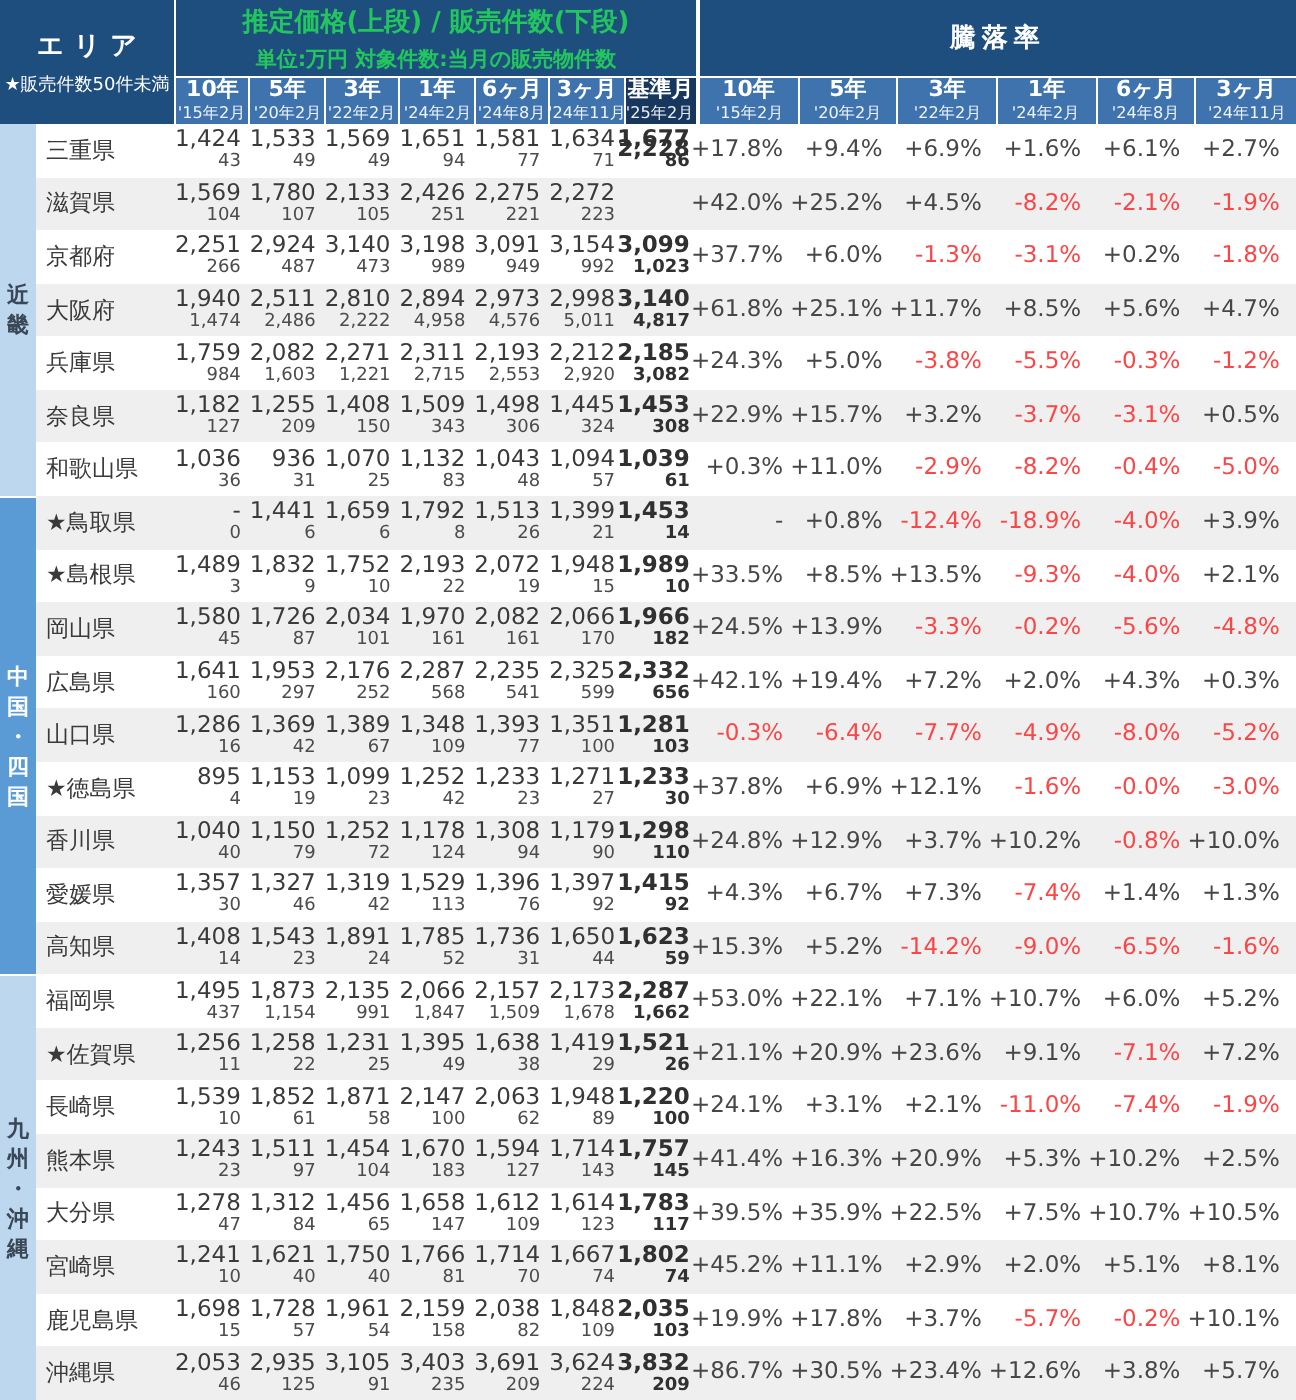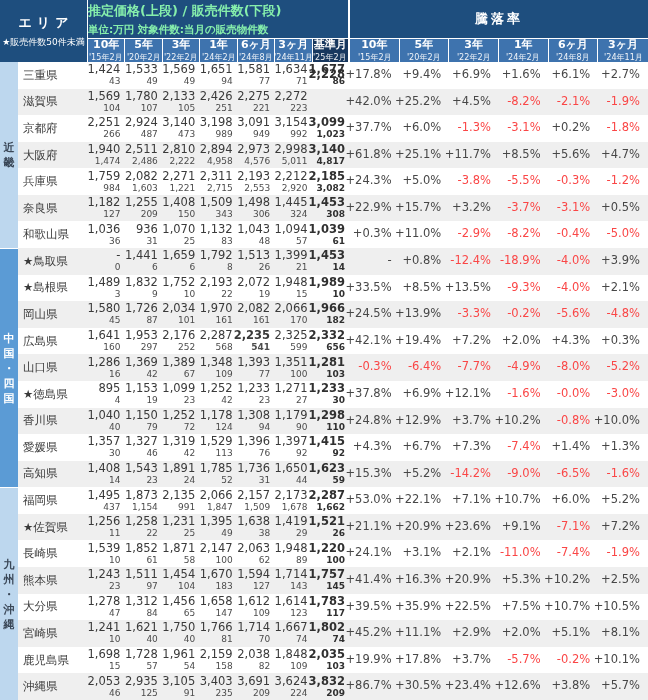--- a/index.html
+++ b/index.html
@@ -25,22 +25,22 @@
   }
   .head{grid-template-rows:39px 23px;height:62px;background:var(--header-dark);}
   .area-head{
     grid-column:1/3;grid-row:1/3;background:var(--header-dark);color:#fff;
     display:flex;flex-direction:column;align-items:center;justify-content:center;gap:4px;
     border-right:1px solid #fff;
   }
   .area-title{font-size:13px;font-weight:bold;letter-spacing:5px;padding-left:5px;}
   .area-note{font-size:9px;}
   .price-group{
-    grid-column:3/10;grid-row:1;background:var(--header-dark);color:#86efac;
-    display:flex;flex-direction:column;justify-content:center;gap:3px;
+    grid-column:3/10;grid-row:1;background:var(--header-dark);color:#22c55e;
+    display:flex;flex-direction:column;align-items:center;justify-content:center;gap:3px;
     border-right:2px solid #fff;border-bottom:1px solid #fff;
   }
   .group-title{font-size:13px;font-weight:bold;}
   .group-sub{font-size:10.5px;font-weight:bold;}
   .rate-group{
     grid-column:10/16;grid-row:1;background:var(--header-dark);color:#fff;
     display:flex;align-items:center;justify-content:center;
     font-size:13px;font-weight:bold;letter-spacing:3px;
     border-bottom:1px solid #fff;
   }
@@ -510,21 +510,21 @@
         <div class="cv">297</div>
       </div>
       <div class="price-cell" style="background: rgb(255, 255, 255);">
         <div class="pv">2,176</div>
         <div class="cv">252</div>
       </div>
       <div class="price-cell" style="background: rgb(255, 255, 255);">
         <div class="pv">2,287</div>
         <div class="cv">568</div>
       </div>
-      <div class="price-cell" style="background: rgb(255, 255, 255); font-weight: bold;">
+      <div class="price-cell" style="background: rgb(255, 255, 255);">
         <div class="pv">2,235</div>
         <div class="cv">541</div>
       </div>
       <div class="price-cell" style="background: rgb(255, 255, 255);">
         <div class="pv">2,325</div>
         <div class="cv">599</div>
       </div>
       <div class="price-cell basis" style="background: rgb(255, 255, 255);">
         <div class="pv">2,332</div>
         <div class="cv">656</div>

